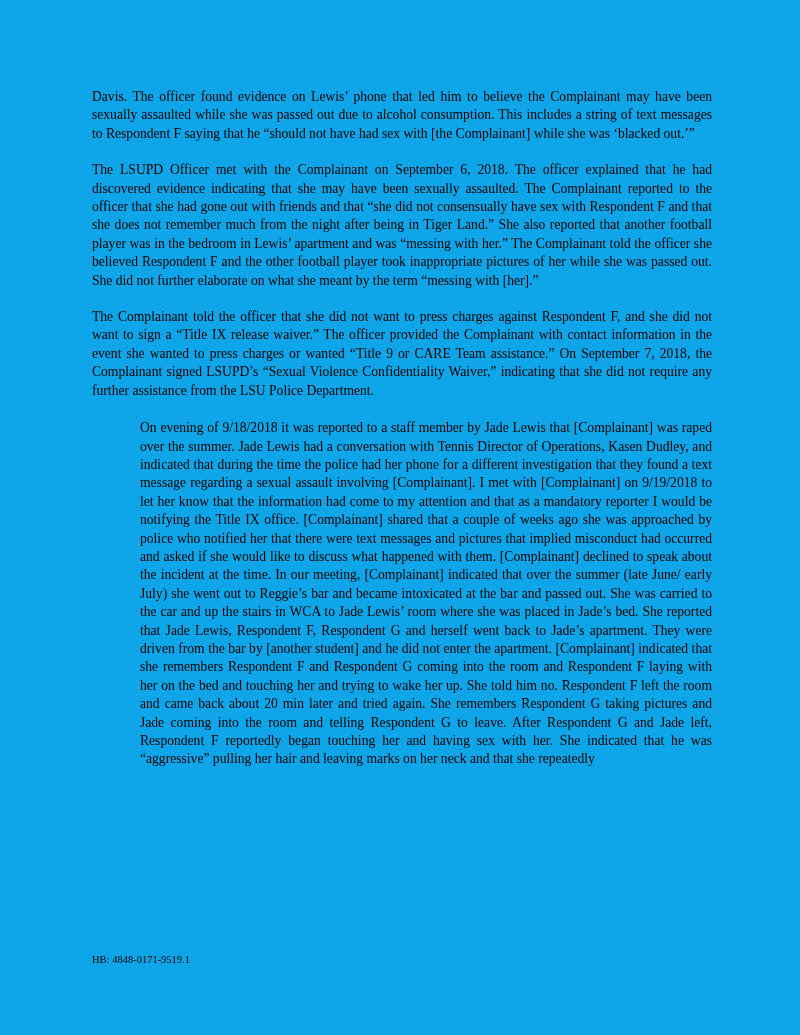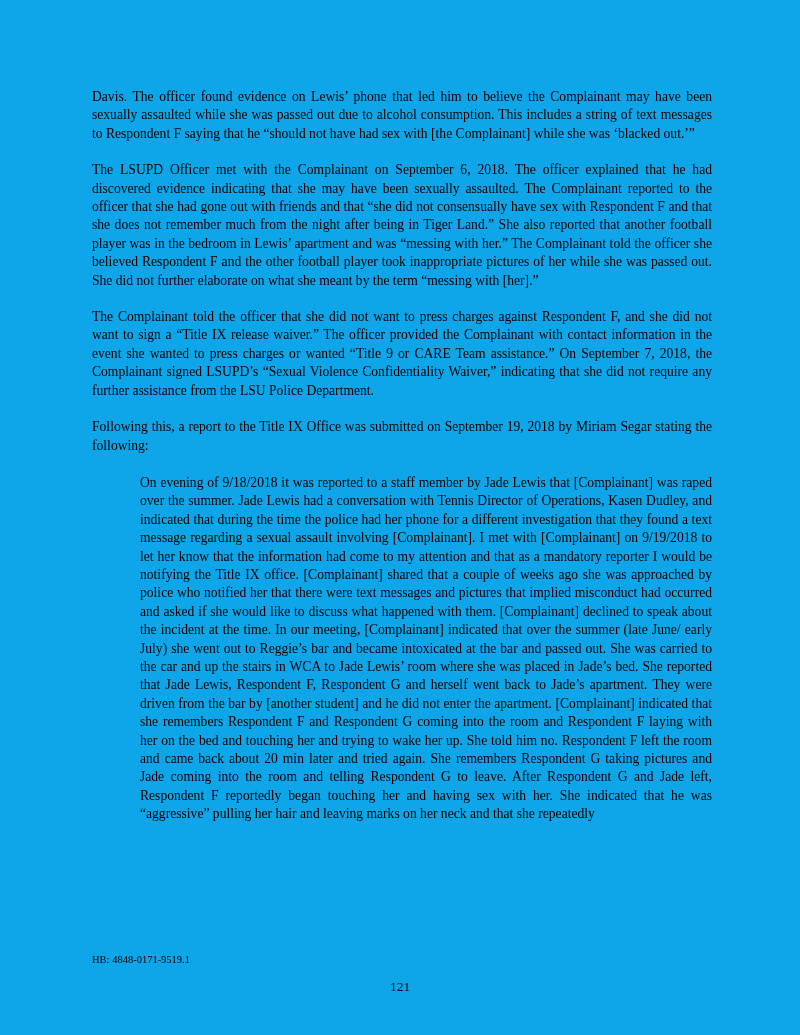--- a/index.html
+++ b/index.html
@@ -53,20 +53,18 @@
   }
 </style>
 </head>
 <body>
 
 <div class="doc-page">
   <div class="content">
     <p class="para">Davis. The officer found evidence on Lewis’ phone that led him to believe the Complainant may have been sexually assaulted while she was passed out due to alcohol consumption. This includes a string of text messages to Respondent F saying that he “should not have had sex with [the Complainant] while she was ‘blacked out.’”</p>
     <p class="para">The LSUPD Officer met with the Complainant on September 6, 2018. The officer explained that he had discovered evidence indicating that she may have been sexually assaulted. The Complainant reported to the officer that she had gone out with friends and that “she did not consensually have sex with Respondent F and that she does not remember much from the night after being in Tiger Land.” She also reported that another football player was in the bedroom in Lewis’ apartment and was “messing with her.” The Complainant told the officer she believed Respondent F and the other football player took inappropriate pictures of her while she was passed out. She did not further elaborate on what she meant by the term “messing with [her].”</p>
     <p class="para">The Complainant told the officer that she did not want to press charges against Respondent F, and she did not want to sign a “Title IX release waiver.” The officer provided the Complainant with contact information in the event she wanted to press charges or wanted “Title 9 or CARE Team assistance.” On September 7, 2018, the Complainant signed LSUPD’s “Sexual Violence Confidentiality Waiver,” indicating that she did not require any further assistance from the LSU Police Department.</p>
-    <p class="para">Following this, a report to the Title IX Office was submitted on September 19, 2018 by Miriam Segar stating the following:</p>
     <p class="para blockquote">On evening of 9/18/2018 it was reported to a staff member by Jade Lewis that [Complainant] was raped over the summer. Jade Lewis had a conversation with Tennis Director of Operations, Kasen Dudley, and indicated that during the time the police had her phone for a different investigation that they found a text message regarding a sexual assault involving [Complainant]. I met with [Complainant] on 9/19/2018 to let her know that the information had come to my attention and that as a mandatory reporter I would be notifying the Title IX office. [Complainant] shared that a couple of weeks ago she was approached by police who notified her that there were text messages and pictures that implied misconduct had occurred and asked if she would like to discuss what happened with them. [Complainant] declined to speak about the incident at the time. In our meeting, [Complainant] indicated that over the summer (late June/ early July) she went out to Reggie’s bar and became intoxicated at the bar and passed out. She was carried to the car and up the stairs in WCA to Jade Lewis’ room where she was placed in Jade’s bed. She reported that Jade Lewis, Respondent F, Respondent G and herself went back to Jade’s apartment. They were driven from the bar by [another student] and he did not enter the apartment. [Complainant] indicated that she remembers Respondent F and Respondent G coming into the room and Respondent F laying with her on the bed and touching her and trying to wake her up. She told him no. Respondent F left the room and came back about 20 min later and tried again. She remembers Respondent G taking pictures and Jade coming into the room and telling Respondent G to leave. After Respondent G and Jade left, Respondent F reportedly began touching her and having sex with her. She indicated that he was “aggressive” pulling her hair and leaving marks on her neck and that she repeatedly</p>
   </div>
 
-  <div class="page-number">121</div>
 
   <div class="footer">HB: 4848-0171-9519.1</div>
 </div>
 
 </body></html>

